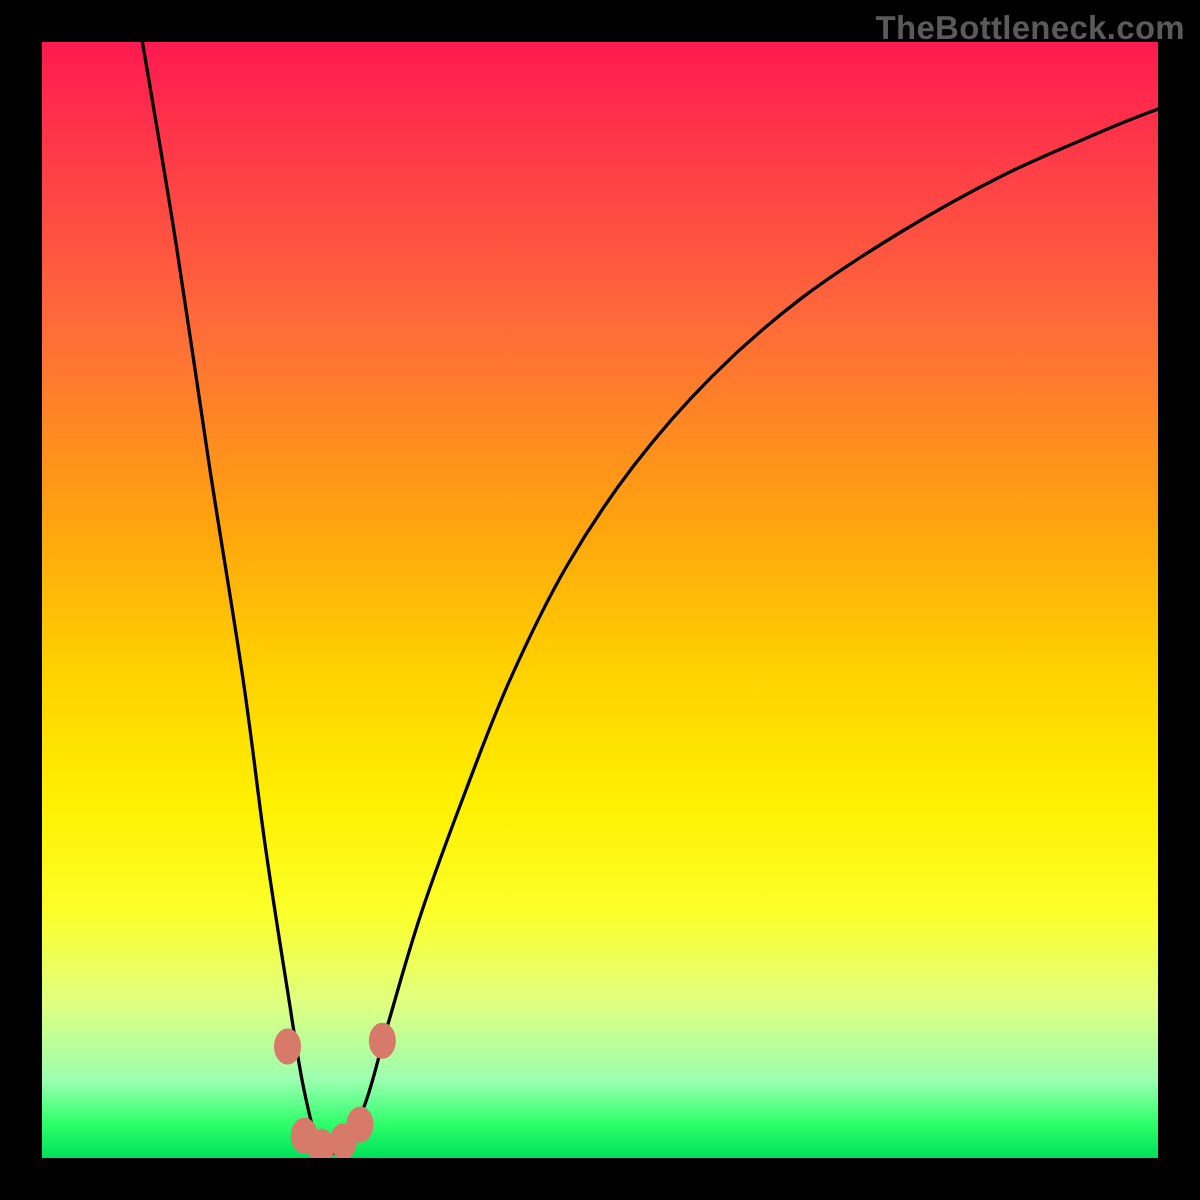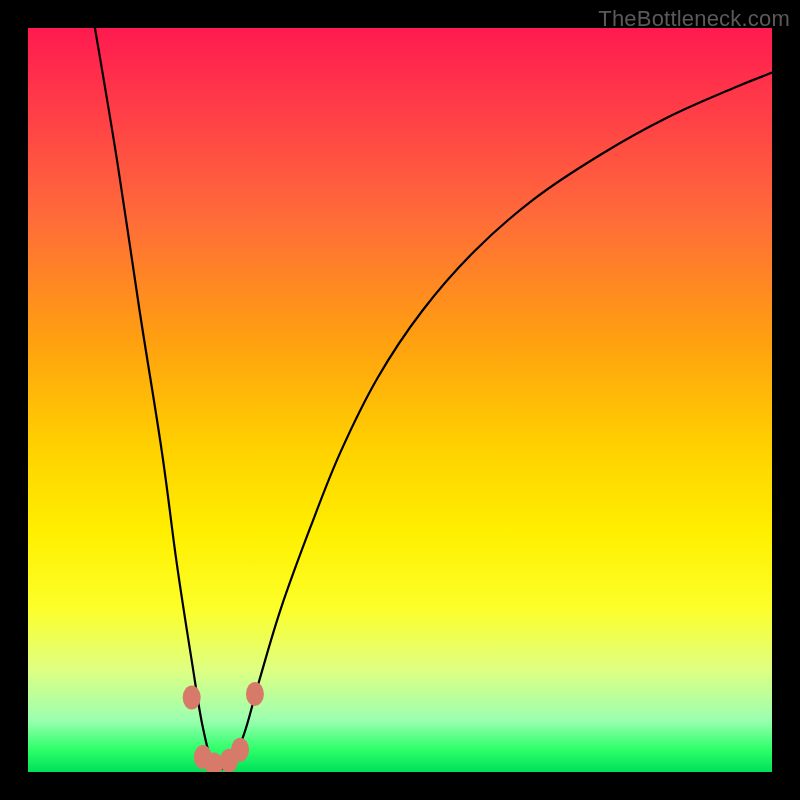--- a/index.html
+++ b/index.html
@@ -30,21 +30,21 @@
       #2cff6a 97%,
       #00e05a 100%
     );
   }
   .watermark {
     position: absolute;
     top: 6px;
     right: 10px;
     color: #5a5a5a;
     font-size: 22px;
-    font-weight: 400;
+    font-weight: 700;
     letter-spacing: 0.2px;
     user-select: none;
   }
   svg.curve {
     position: absolute;
     left: 0;
     top: 0;
     width: 744px;
     height: 744px;
   }

